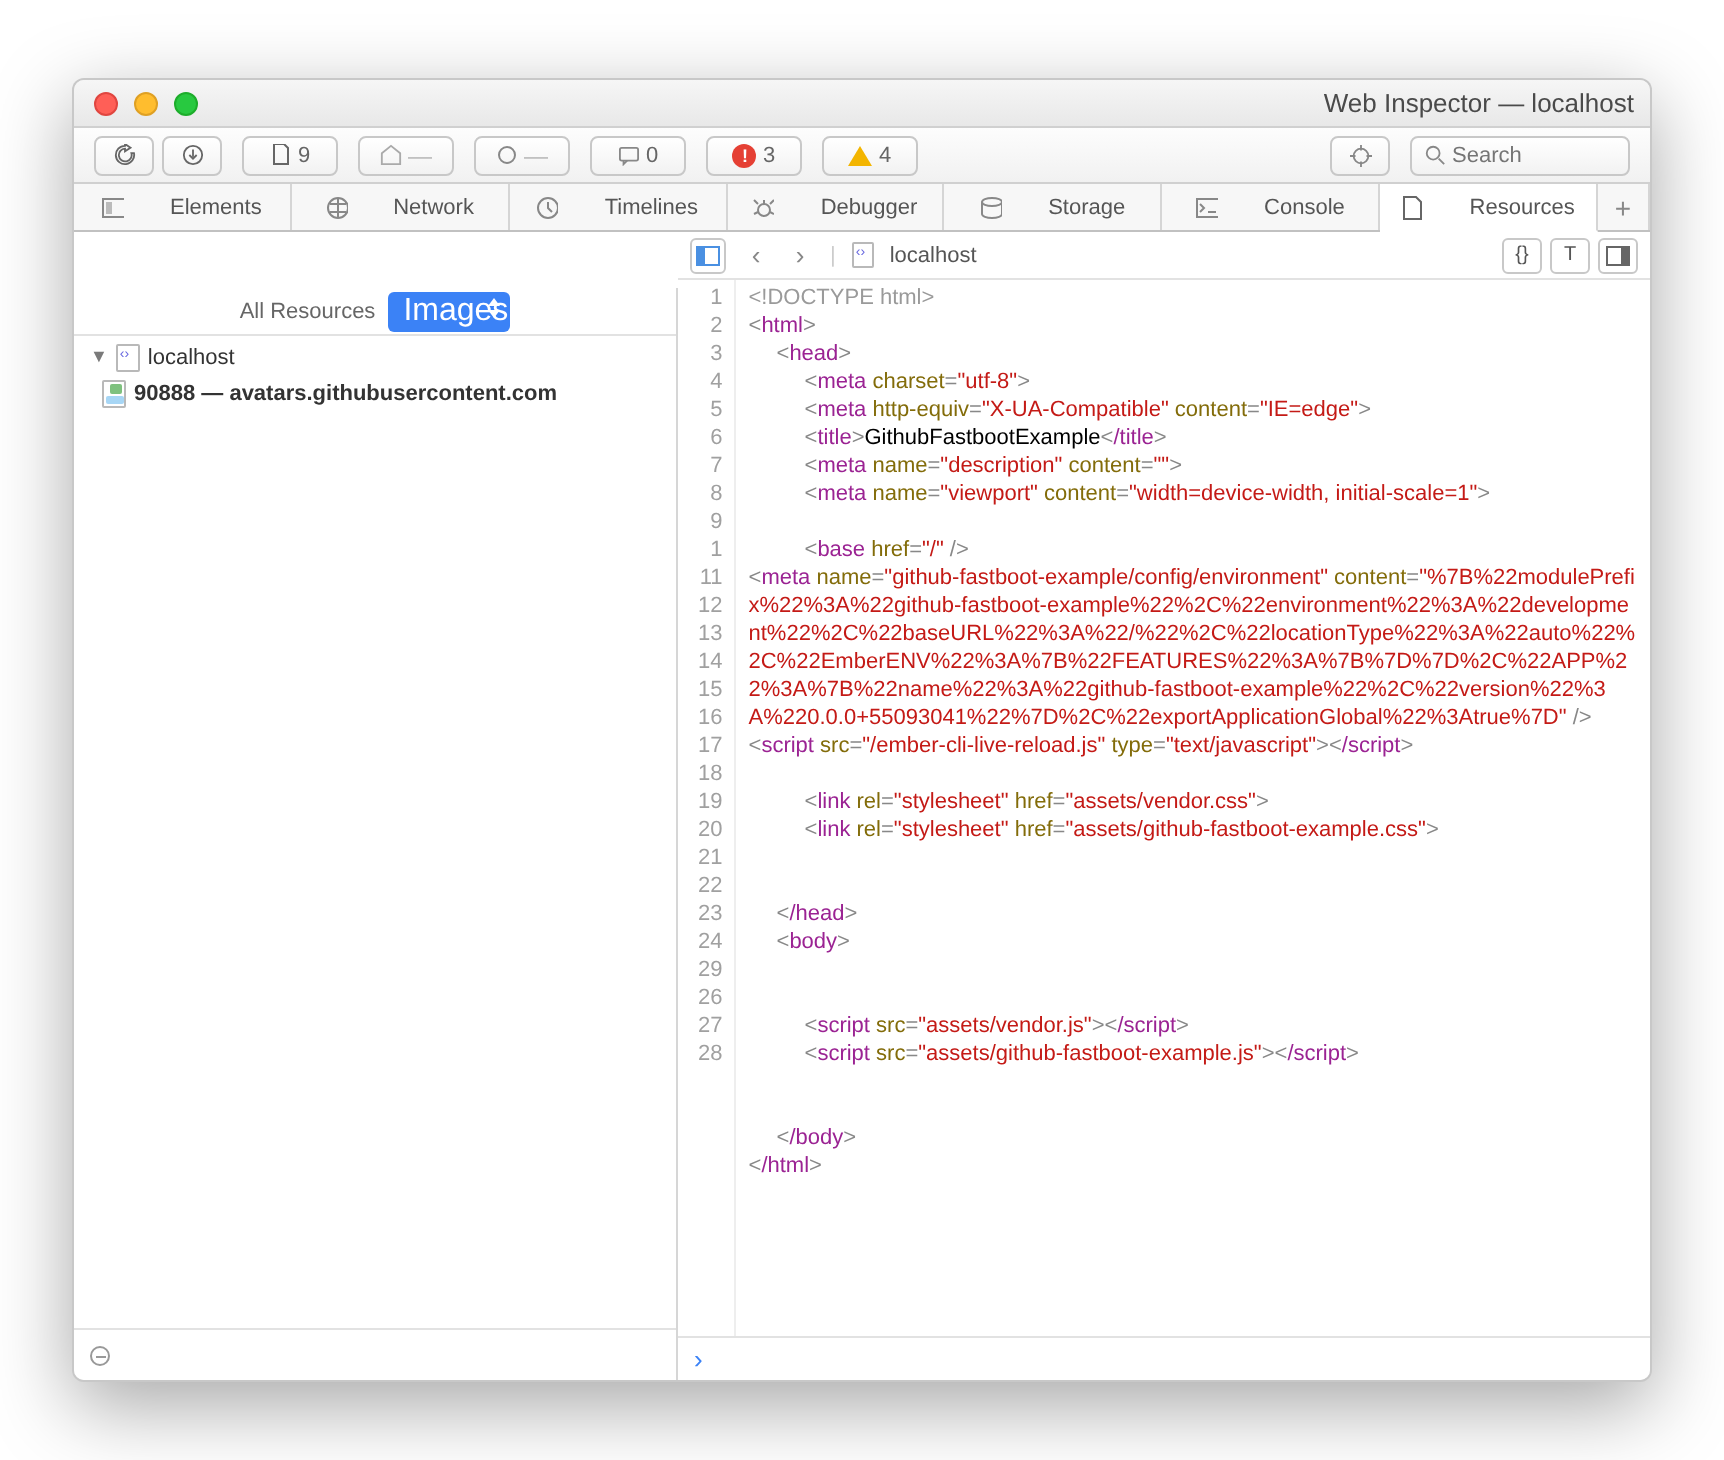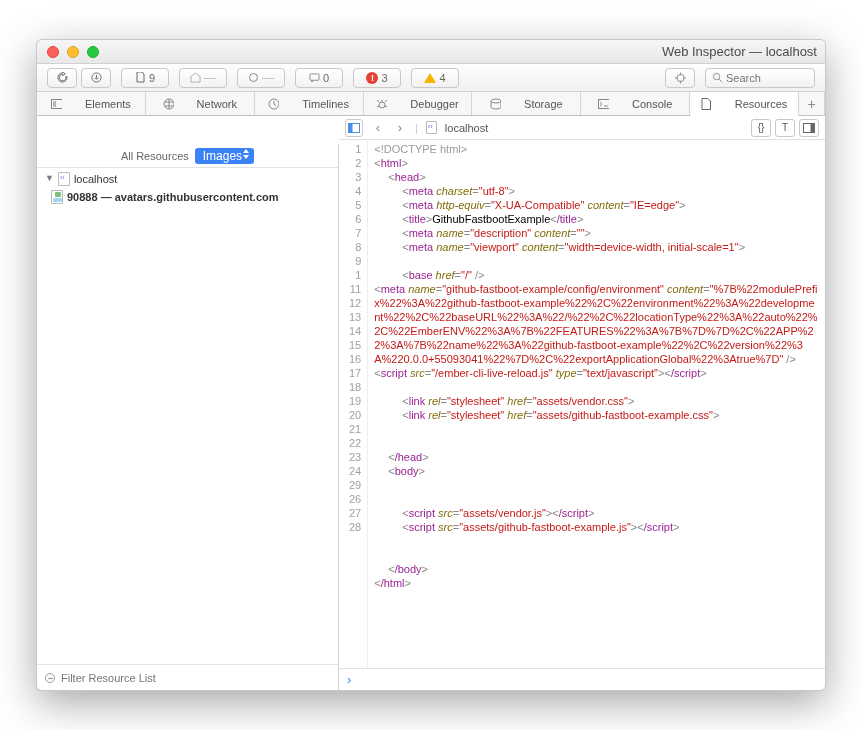--- a/index.html
+++ b/index.html
@@ -27,21 +27,21 @@
 
 .tabs { height: 24px; display:flex; background:#f7f7f7; border-bottom:1px solid #c1c1c1; font-size:11px; }
 .tab { flex:1; display:flex; align-items:center; justify-content:center; gap:23px; border-right:1px solid #d5d5d5; color:#555; cursor:pointer; }
 .tab.active { background:#fff; border-bottom:1px solid #fff; margin-bottom:-1px; }
 .tab.plus { flex:0 0 26px; font-size:14px; color:#888; }
 
 .body { flex:1; display:flex; min-height:0; background:#fff; }
 .sidebar { width: 302px; border-right:1px solid #d6d6d6; display:flex; flex-direction:column; font-size:11px;margin-top:28px; }
 .sidebar-head { height:24px; display:flex; align-items:center; justify-content:center; gap:6px; border-bottom:1px solid #e2e2e2; background:#fff;}
 .sidebar-head-label { color:#666; }
-.dropdown { background:#3b82f6; color:#fff; border-radius:3px; padding:1px 12px 1px 8px; font-size:12px; position:relative; cursor:pointer;}
+.dropdown { background:#3b82f6; color:#fff; border-radius:3px; padding:1px 1px 1px 8px; font-size:16px; position:relative; cursor:pointer;}
 .dropdown::after { content:""; position:absolute; right:5px; top:50%; width:0;height:0;border-left:3px solid transparent;border-right:3px solid transparent;border-top:4px solid #fff; transform:translateY(-1px);}
 .dropdown::before{ content:""; position:absolute; right:5px; top:50%; width:0;height:0;border-left:3px solid transparent;border-right:3px solid transparent;border-bottom:4px solid #fff; transform:translateY(-7px);}
 
 .tree { flex:1; overflow:auto; padding:2px 0; }
 .tree-row { display:flex; align-items:center; height:18px; padding:0 4px; gap:4px; color:#333; cursor:pointer;}
 .tree-row.indent1 { padding-left: 8px; }
 .tree-row.indent2 { padding-left: 14px; font-weight: bold; }
 .disc { font-size:9px; color:#7a7a7a; transform: translateY(-1px);}
 .ficon { display:inline-block; border:1px solid #b9b9b9; width:12px; height:14px; border-radius:1px; position:relative; background:#fff;}
 .ficon.page::after{content:"‹›"; position:absolute; font-size:7px; color:#6a6ae0; left:1px; top:1px;}
@@ -63,21 +63,21 @@
 
 .code-wrap { flex:1; display:flex; overflow:auto; font-family: Menlo, Monaco, Consolas, monospace; font-size:11px; line-height:14px; }
 .gutter { background:#fff; color:#a0a0a0; text-align:right; padding:2px 6px 2px 10px; border-right:1px solid #eee; user-select:none;}
 .gutter div { height:14px; }
 .code { padding:2px 6px; white-space:pre-wrap; word-break:break-all; flex:1; }
 .code .row { min-height:14px; }
 .code .row.in1 { padding-left: 14px;}
 .code .row.in2 { padding-left: 28px;}
 .c-doc { color:#9a9a9a;}
 .c-tag { color:#9b2393;}
-.c-attr { color:#836c0a;font-style:italic;}
+.c-attr { color:#836c0a;}
 .c-str { color:#c41a16;}
 .c-txt { color:#000;}
 .ang { color:#888; }
 
 .foot-bar { height:22px; border-top:1px solid #e2e2e2; display:flex; align-items:center; padding:0 8px; color:#3b82f6; font-size:13px;}
 svg { display:block; }
 </style>
 </head>
 <body>
 
@@ -248,21 +248,20 @@
           <span class="ficon page"></span>
           <span>localhost</span>
         </div>
         <div class="tree-row indent2">
           <span class="ficon img"></span>
           <span>90888 — avatars.githubusercontent.com</span>
         </div>
       </div>
       <div class="sidebar-foot">
         <span class="filter-ico"></span>
-        <input placeholder="Filter Resource List" style="">
       </div>
     </div>
 
     <div class="content">
       <div class="content-head">
         <div class="ch-btn layout">
             <span>
               <svg width="12" height="10">
                 <rect x="0.5" y="0.5" width="11" height="9" fill="none" stroke="#4a90e2"></rect>
                 <rect x="0.5" y="0.5" width="4" height="9" fill="#4a90e2"></rect>

